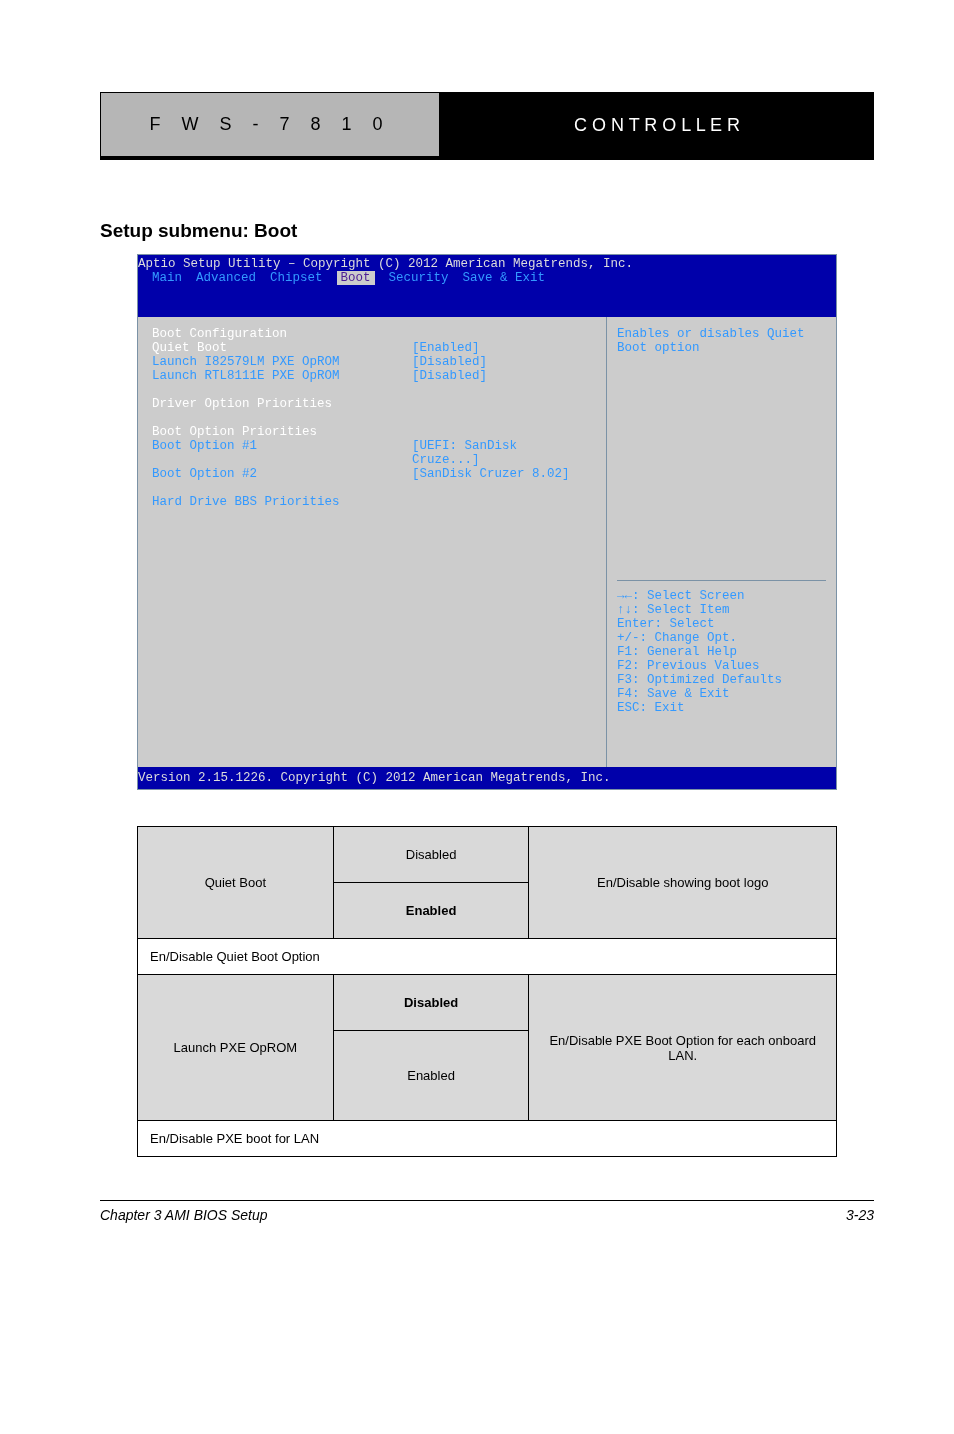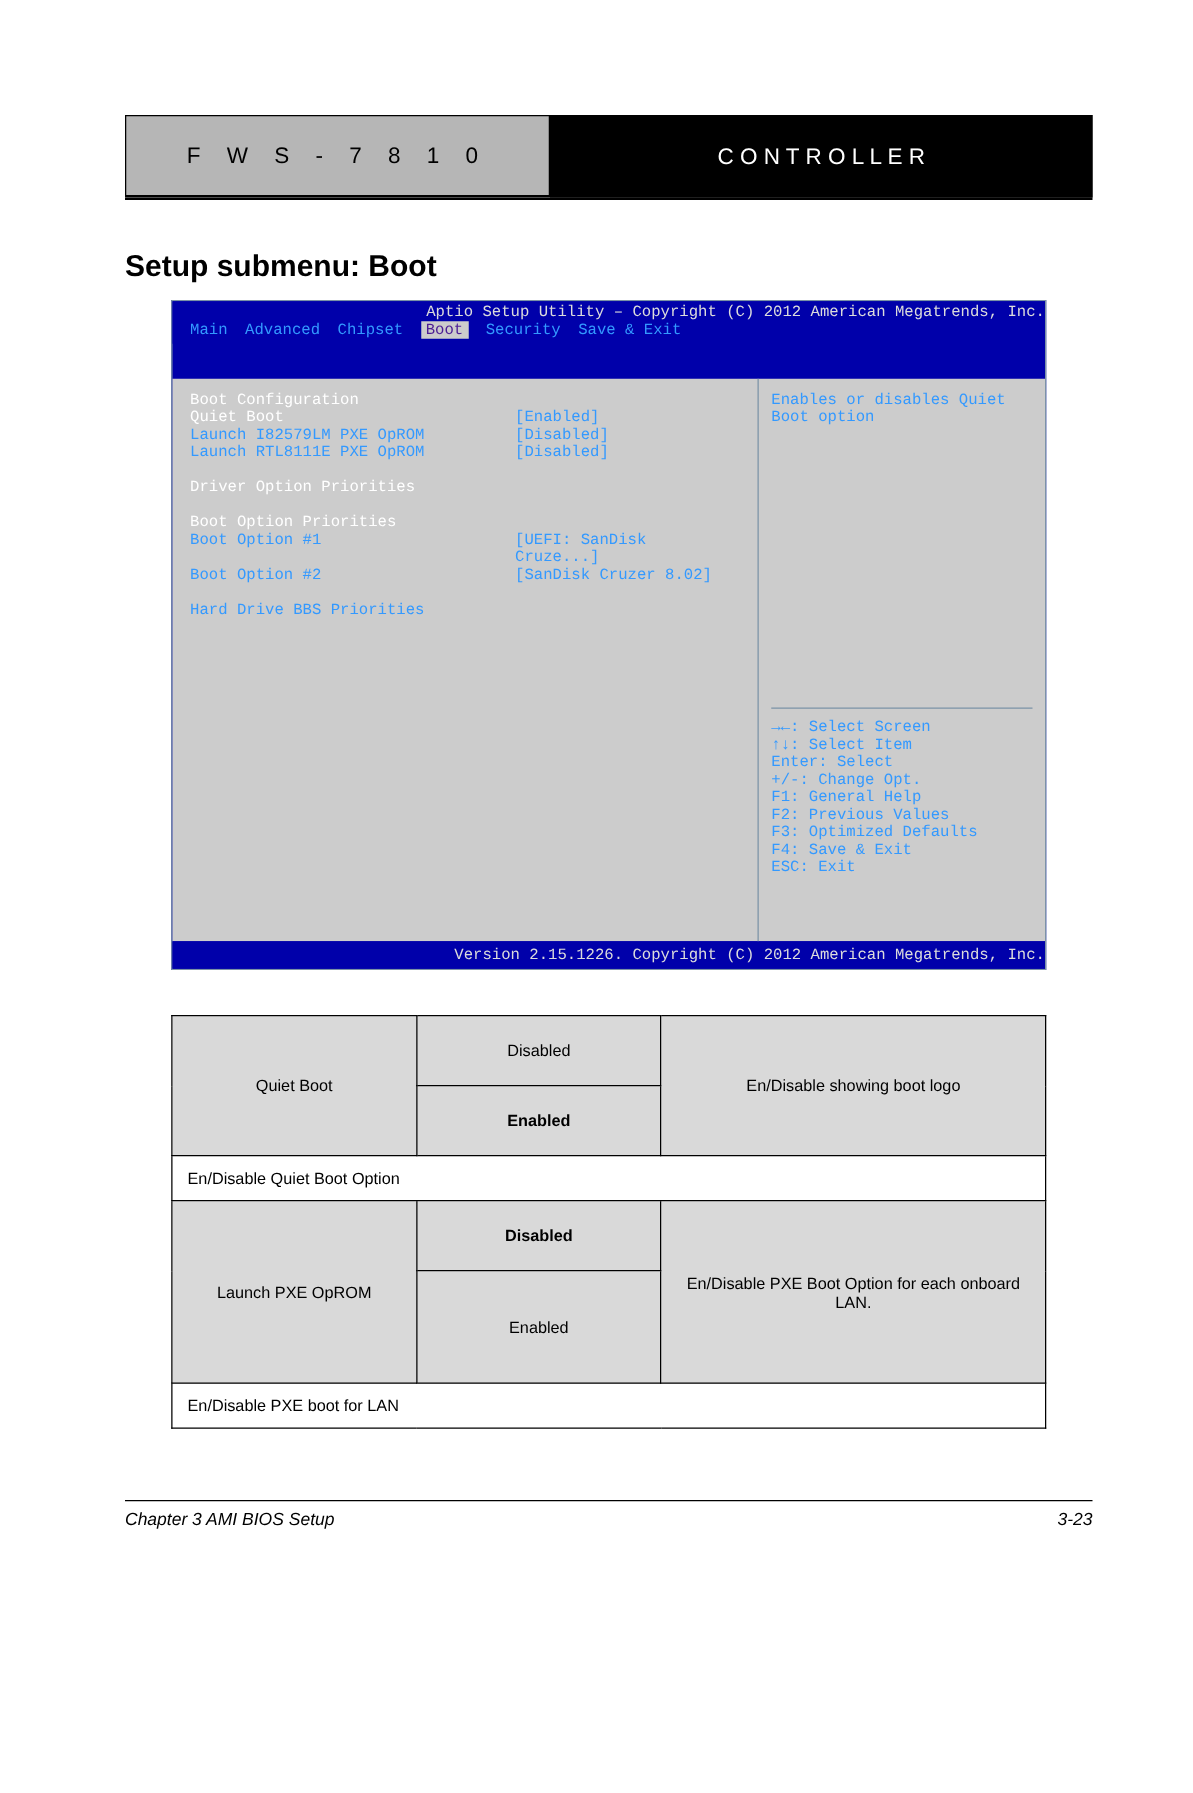--- a/index.html
+++ b/index.html
@@ -37,40 +37,40 @@
     background: #000;
     color: #fff;
     display: flex;
     align-items: center;
     justify-content: center;
     font-size: 18px;
     border: 1px solid #000;
   }
 
   .section-title {
-    font-size: 24px;
+    font-size: 19px;
     font-weight: bold;
-    margin: 40px 0 12px 0;
+    margin: 60px 0 12px 0;
   }
 
   
   .bios {
     width: 700px;
     margin: 0 auto;
     font-family: "Courier New", monospace;
     font-size: 12.5px;
     border: 1px solid #7b92a6;
     background: #0000aa;
   }
   .bios-top {
     background: #0000aa;
     color: #ffffff;
     padding: 2px 0;
   }
-  .bios-title { text-align: right; color: #dcdcdc; }
+  .bios-title { text-align: left; color: #dcdcdc; }
   .bios-tabs {
     display: flex;
     gap: 14px;
     padding: 0 14px 2px 14px;
     color: #3399ff;
   }
   .bios-tab-active {
     background: #cccccc;
     color: #4c1d95;
     padding: 0 4px;
@@ -96,21 +96,21 @@
     padding: 10px 10px;
     color: #3399ff;
     display: flex;
     flex-direction: column;
   }
   .bios-right .help-divider { border-top: 1px solid #7b92a6; margin: 8px 0; }
   .bios-right .fill { flex: 1; }
   .bios-footer {
     background: #0000aa;
     color: #dcdcdc;
-    text-align: right;
+    text-align: left;
     padding: 4px 0;
   }
 
   
   .opt-table {
     width: 700px;
     margin: 36px auto 0 auto;
     border-collapse: collapse;
     font-size: 13px;
   }

